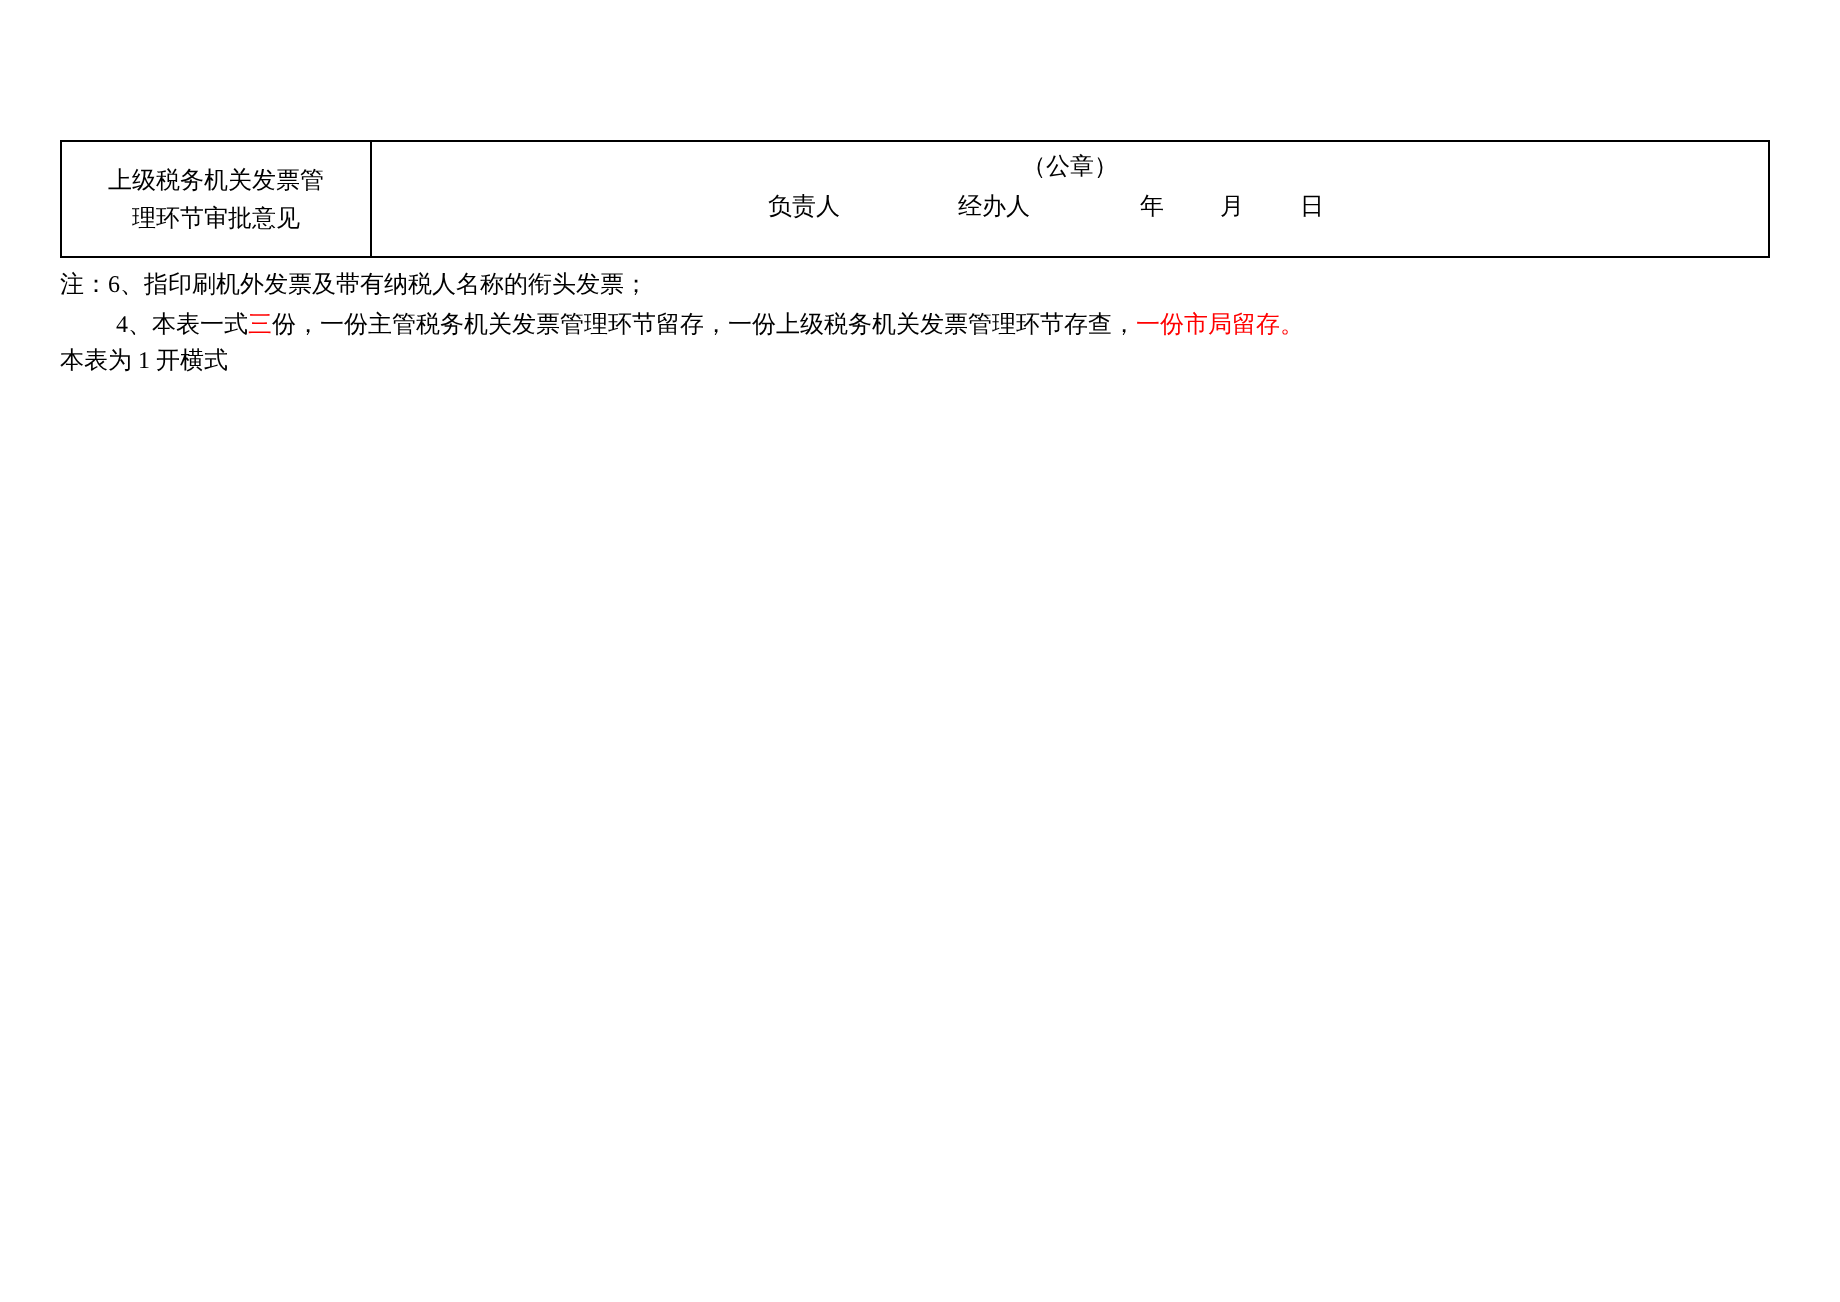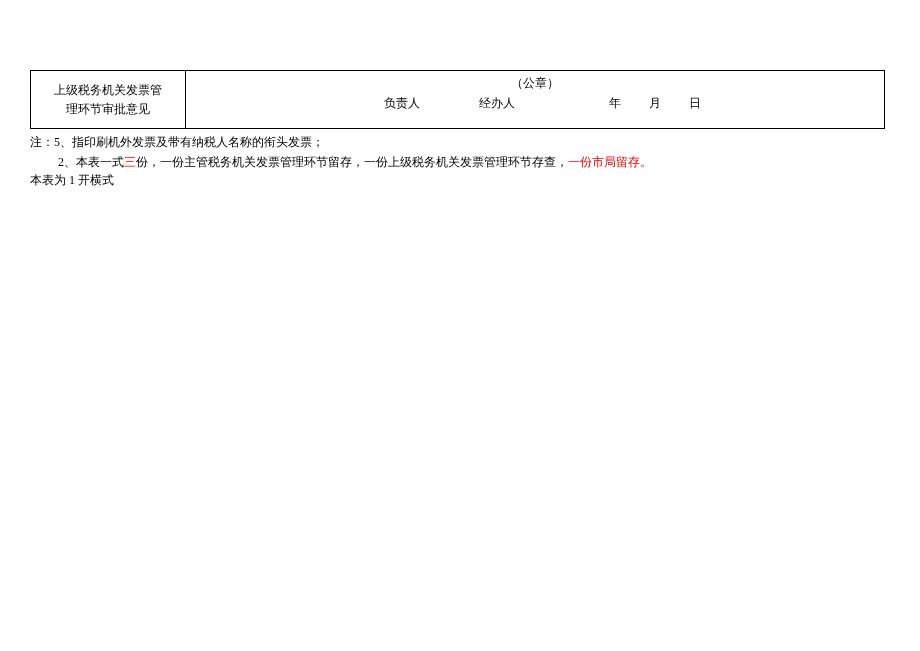--- a/index.html
+++ b/index.html
@@ -45,21 +45,21 @@
       display: flex;
       align-items: flex-end;
     }
     .sig-item-fuzeren {
       margin-left: 190px;
     }
     .sig-item-jingbanren {
       margin-left: 59px;
     }
     .sig-item-date {
-      margin-left: 94px;
+      margin-left: 55px;
     }
     .date-gap {
       display: inline-block;
       width: 28px;
     }
     .notes {
       width: 855px;
       line-height: 1.55;
     }
     .note-line {
@@ -96,20 +96,20 @@
           </span>
         </div>
       </td>
     </tr>
   </tbody>
     </table>
 </div>
 
 <div class="notes">
   <div class="note-line">
-    <span>注：</span><span>5、指印刷机外发票及带有纳税人名称的衔头发票；</span>
+    <span>注：</span><span>6、指印刷机外发票及带有纳税人名称的衔头发票；</span>
   </div>
   <div class="note-line note-indent">
-    <span>2、本表一式</span><span class="red">三</span><span>份，一份主管税务机关发票管理环节留存，一份上级税务机关发票管理环节存查，</span><span class="red">一份市局留存。</span>
+    <span>4、本表一式</span><span class="red">三</span><span>份，一份主管税务机关发票管理环节留存，一份上级税务机关发票管理环节存查，</span><span class="red">一份市局留存。</span>
   </div>
 </div>
 
 <div class="format-line">本表为 1 开横式</div>
 
 </body></html>

